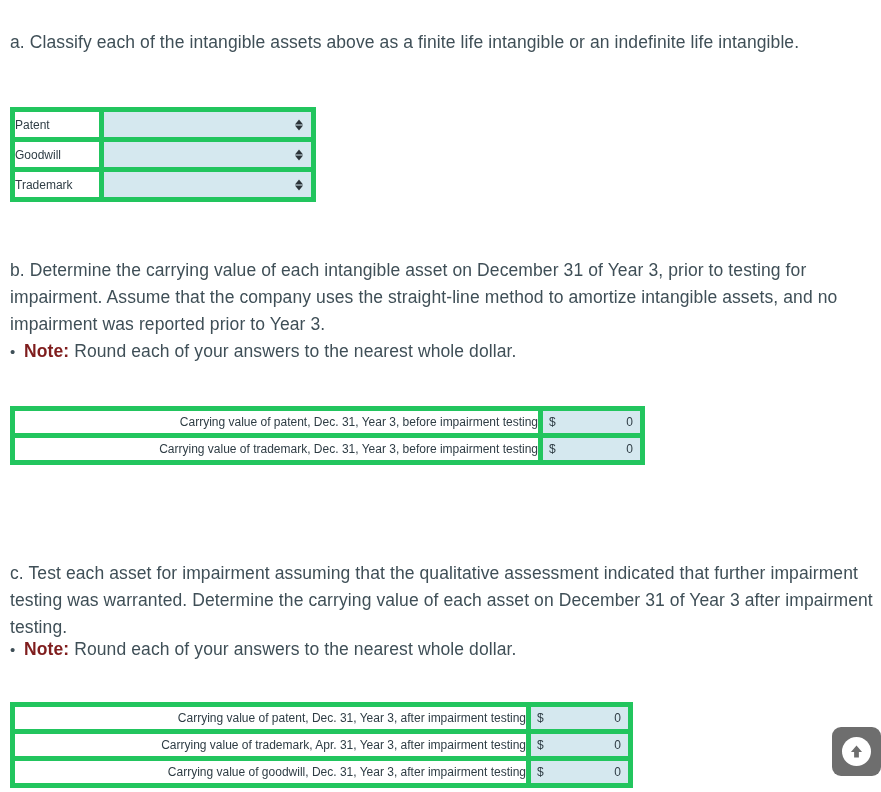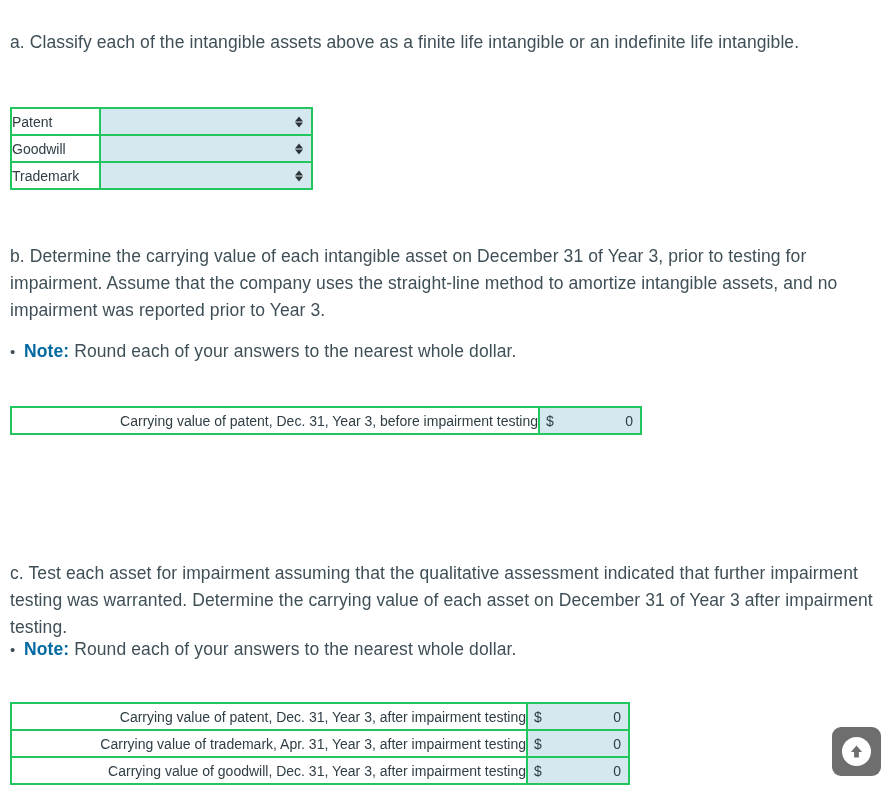--- a/index.html
+++ b/index.html
@@ -36,43 +36,43 @@
   }
   .note-bullet {
     display: inline-block;
     width: 14px;
     color: #3f4f57;
     font-size: 15px;
     vertical-align: baseline;
   }
   .note-label {
     font-weight: bold;
-    color: #0369a1;
+    color: #7f1d1d;
   }
 
   
   #para-a   { position: absolute; left: 10px; top: 11px;  width: 860px; }
   #table-a  { position: absolute; left: 10px; top: 107px; }
-  #para-b   { position: absolute; left: 10px; top: 225px; width: 864px; }
+  #para-b   { position: absolute; left: 10px; top: 239px; width: 864px; }
   #note-b   { position: absolute; left: 10px; top: 338px; width: 700px; }
   #table-b  { position: absolute; left: 10px; top: 406px; }
   #para-c   { position: absolute; left: 10px; top: 524px; width: 866px; margin-top: 36px; }
   #note-c   { position: absolute; left: 10px; top: 636px; width: 700px; }
   #table-c  { position: absolute; left: 10px; top: 702px; }
 
   
   table.qtable {
     border-collapse: collapse;
     border-spacing: 0;
   }
   table.qtable td {
-    border: 2px solid #22c55e;
+    border: 5px solid #22c55e;
     padding: 0;
     vertical-align: middle;
-    font-size: 14px;
+    font-size: 12px;
     color: #2f3d45;
     font-family: "Liberation Sans", sans-serif;
     height: 27px;
     background: #ffffff;
     white-space: nowrap;
   }
   td.label-cell {
     padding: 0 6px 0 5px;
     background: #ffffff;
   }
@@ -206,20 +206,25 @@
     <span class="note-bullet">•</span><span class="note-label">Note:</span> <span>Round each of your answers to the nearest whole dollar.</span>
   </div>
 
   <table class="qtable money-table" id="table-b">
     <tbody>
       <tr>
         <td class="label-cell">Carrying value of patent, Dec. 31, Year 3, before impairment testing</td>
         <td class="dollar-cell">$</td>
         <td class="value-cell">0</td>
       </tr>
+      <tr>
+        <td class="label-cell">Carrying value of trademark, Dec. 31, Year 3, before impairment testing</td>
+        <td class="dollar-cell">$</td>
+        <td class="value-cell">0</td>
+      </tr>
     </tbody>
   </table>
 
   <p class="para" id="para-c">c. Test each asset for impairment assuming that the qualitative assessment indicated that further impairment testing was warranted. Determine the carrying value of each asset on December 31 of Year 3 after impairment testing.</p>
 
   <div class="note-line" id="note-c">
     <span class="note-bullet">•</span><span class="note-label">Note:</span> <span>Round each of your answers to the nearest whole dollar.</span>
   </div>
 
   <table class="qtable money-table" id="table-c">

